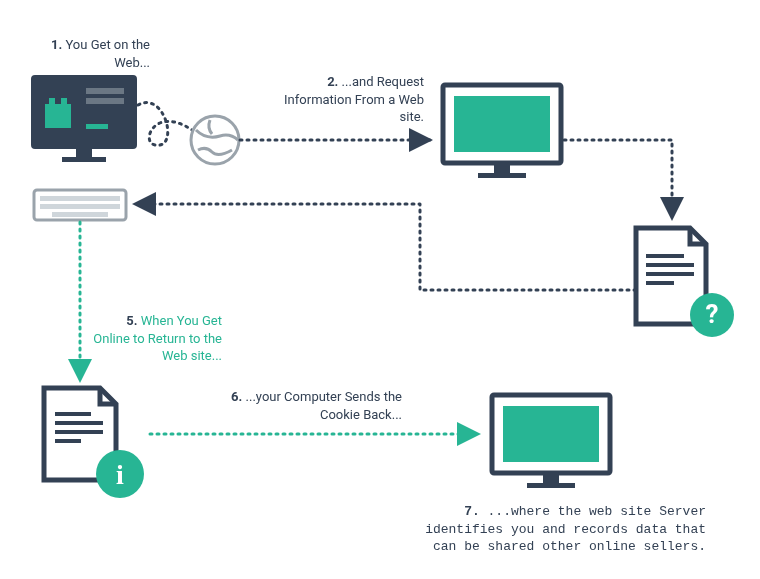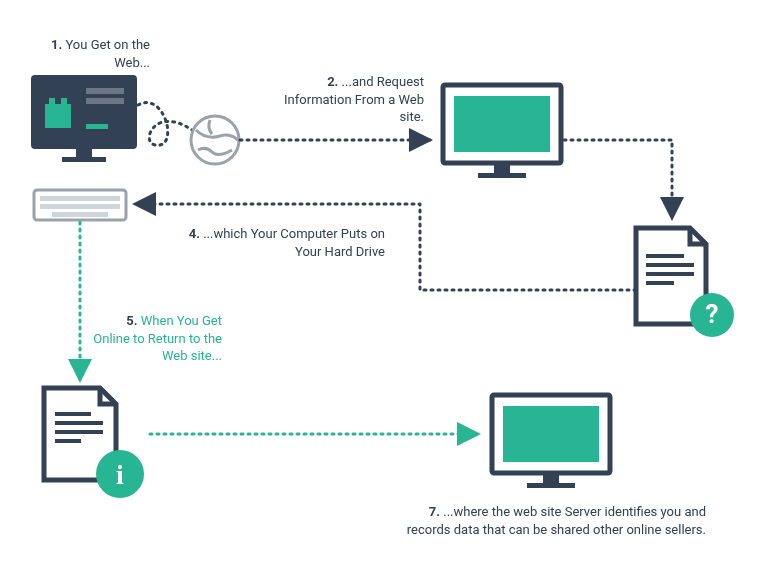--- a/index.html
+++ b/index.html
@@ -115,26 +115,26 @@
 
 <div class="caption" style="left:20px;top:36px;width:130px;">
   <span class="step-num">1.</span> <span class="step-text">You Get on the Web...</span>
 </div>
 
 <div class="caption" style="left:256px;top:73px;width:146px;margin-left:22px;">
   <span class="step-num">2.</span> <span class="step-text">...and Request Information From a Web site.</span>
 </div>
 
 
-<div class="caption" style="left:175px;top:225px;width:210px;">
-  <span class="step-num">4.</span> <span class="step-text">...which Your Computer Puts on Your Hard Drive</span>
-</div>
 
 <div class="caption teal" style="left:92px;top:312px;width:130px;text-align:right;">
   <span class="step-num" style="color:#334154">5.</span> <span class="step-text">When You Get Online to Return to the Web site...</span>
 </div>
 
+<div class="caption" style="left:212px;top:388px;width:190px;">
+  <span class="step-num">6.</span> <span class="step-text">...your Computer Sends the Cookie Back...</span>
+</div>
 
-<div class="caption" style="left:406px;top:503px;width:300px;">
+<div class="caption" style="left:406px;top:503px;width:300px;font-family:Liberation Mono, monospace;">
   <span class="step-num">7.</span> <span class="step-text">...where the web site Server identifies you and records data that can be shared other online sellers.</span>
 </div>
 
 </div>
 
 </body></html>

